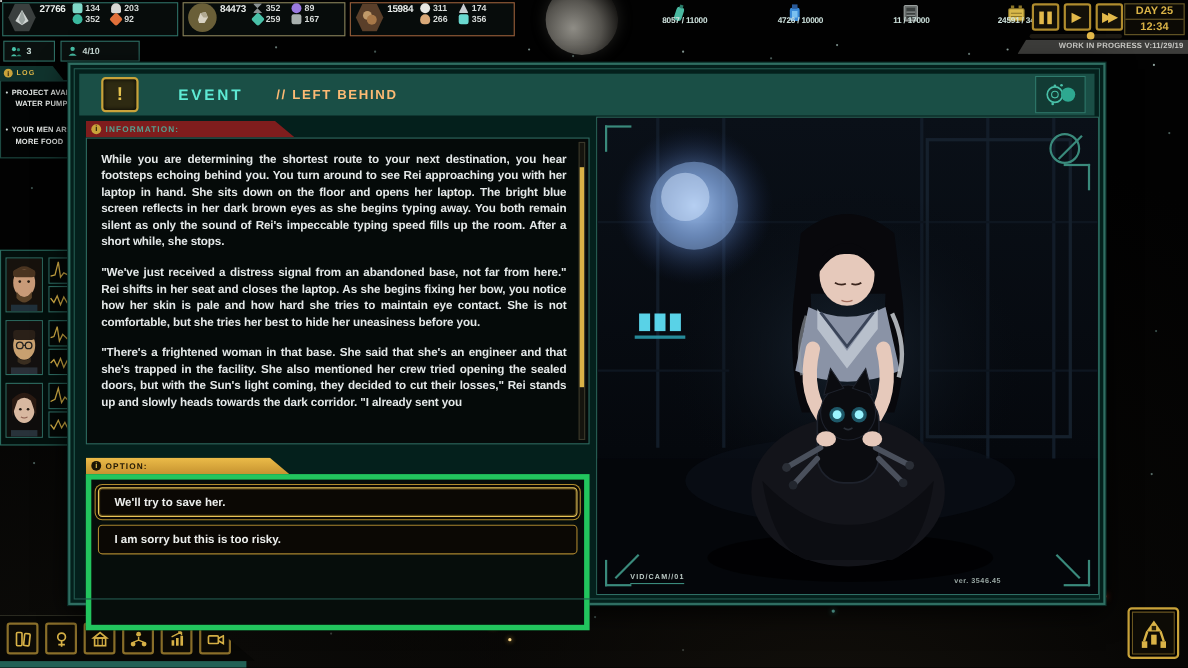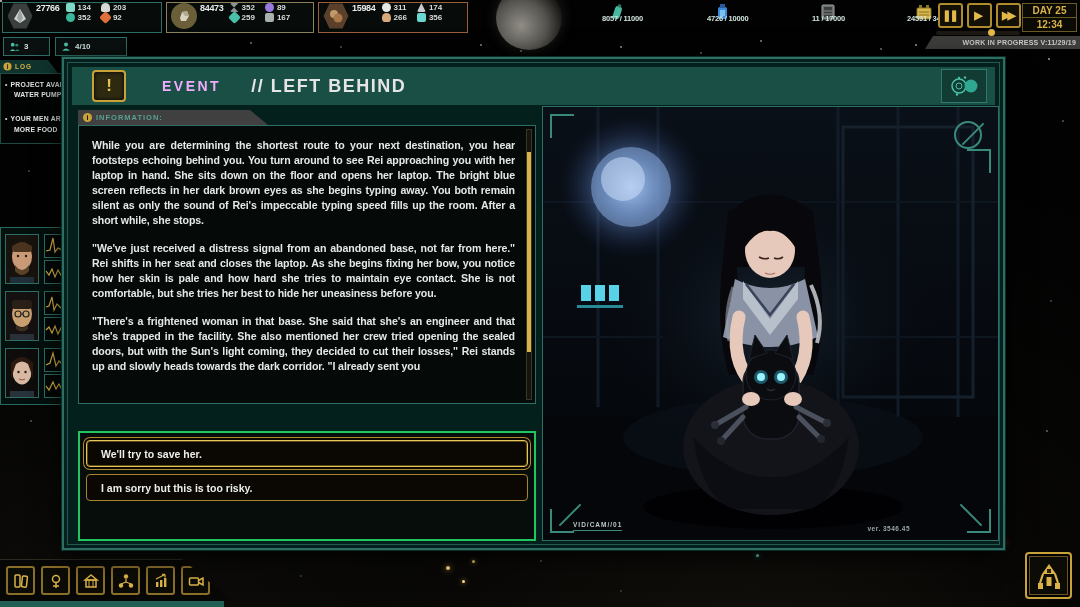--- a/index.html
+++ b/index.html
@@ -68,44 +68,44 @@
   
   #dialog{position:absolute;left:62px;top:57px;width:943px;height:493px;background:#04201c;
     border:2px solid #2f6e62;box-shadow:0 0 0 1px #0a2c26, 0 6px 24px rgba(0,0,0,.85);
     box-sizing:border-box;z-index:5;}
   #dialog:after{content:"";position:absolute;inset:3px;border:1px solid #235a50;pointer-events:none;}
   #dlg-header{position:absolute;left:8px;top:8px;right:8px;height:38px;background:#1a4f46;
     display:flex;align-items:center;z-index:2;}
   #dlg-badge{width:34px;height:32px;margin-left:20px;border:2px solid #c9a33a;border-radius:4px;
     background:#2e2a12;color:#e3c14e;font-size:17px;font-weight:bold;display:flex;align-items:center;
     justify-content:center;box-sizing:border-box;box-shadow:inset 0 0 4px #000;}
-  #dlg-title{color:#f0abfc;font-size:14px;font-weight:bold;letter-spacing:2.5px;margin-left:36px;}
-  #dlg-sub{color:#e5e5e5;font-size:18px;font-weight:bold;letter-spacing:1.5px;margin-left:30px;}
+  #dlg-title{color:#5eead4;font-size:14px;font-weight:bold;letter-spacing:2.5px;margin-left:36px;}
+  #dlg-sub{color:#fdba74;font-size:12px;font-weight:bold;letter-spacing:1.5px;margin-left:30px;}
   #dlg-cam{margin-left:auto;margin-right:8px;width:44px;height:32px;border:1px solid #2f7a6c;
     background:#123b34;display:flex;align-items:center;justify-content:center;}
   .sec-tab{position:absolute;height:15px;display:flex;align-items:center;z-index:2;}
   .sec-tab .i-circ{width:9px;height:9px;border-radius:50%;font-size:7px;font-weight:bold;
     display:flex;align-items:center;justify-content:center;margin:0 4px 0 5px;flex:none;}
-  #info-tab{left:14px;top:51px;width:190px;background:#404040;
+  #info-tab{left:14px;top:51px;width:190px;background:#7f1d1d;
     clip-path:polygon(0 0,172px 0,190px 100%,0 100%);}
   #info-tab .i-circ{background:#c9a33a;color:#1a1405;}
   #info-tab b{color:#57a090;font-size:7.5px;letter-spacing:1px;}
   #info-box{position:absolute;left:14px;top:66px;width:458px;height:279px;background:#050a09;
     border:1px solid #2e6e64;box-sizing:border-box;padding:12px 20px 10px 13px;overflow:hidden;}
   #info-box p{margin:0 0 13px 0;color:#e4e8e8;font-size:10.6px;line-height:1.42;font-weight:bold;
     text-align:justify;letter-spacing:-0.1px;}
   #scrollbar{position:absolute;right:3px;top:3px;width:6px;height:271px;background:#15140e;
     border:1px solid #3a382a;box-sizing:border-box;}
   #scrollbar .thumb{position:absolute;left:0;right:0;top:22px;height:200px;background:#d9b347;}
   #opt-tab{left:14px;top:357px;width:185px;background:linear-gradient(#ecbc49,#c69330);
     clip-path:polygon(0 0,167px 0,185px 100%,0 100%);}
   #opt-tab .i-circ{background:#1a1405;color:#e3c14e;}
   #opt-tab b{color:#241a06;font-size:7.5px;letter-spacing:1px;}
-  #opt-box{position:absolute;left:14px;top:372px;width:458px;height:110px;background:#060d0b;
-    border:2px solid #22c55e;box-sizing:border-box;padding:7px 6px;}
+  #opt-box{position:absolute;left:14px;top:372px;width:458px;height:142px;background:#060d0b;
+    border:5px solid #22c55e;box-sizing:border-box;padding:7px 6px;}
   .opt-btn{position:relative;width:100%;height:27px;background:#0b0804;border:1px solid #a8842e;
     border-radius:4px;box-sizing:border-box;display:flex;align-items:center;margin-bottom:7px;
     color:#eceeec;font-size:10.5px;font-weight:bold;padding-left:14px;}
   .opt-btn.sel{border:1px solid #e8c55a;box-shadow:0 0 0 2px #0b0804,0 0 0 3px #b08c2e, inset 0 0 0 1px #5a4716;}
   
   #img-panel{position:absolute;left:478px;top:47px;width:457px;height:435px;background:#000;
     border:1px solid #2e6e64;box-sizing:border-box;overflow:hidden;}
   .corner{position:absolute;width:22px;height:22px;z-index:3;}
   .corner.tl{left:7px;top:7px;border-left:2px solid #3a8a7c;border-top:2px solid #3a8a7c;}
   .corner.tr{right:7px;top:7px;border-right:2px solid #3a8a7c;border-top:2px solid #3a8a7c;}
@@ -416,20 +416,24 @@
   </div>
   <div id="info-box">
     <p>While you are determining the shortest route to your next destination, you hear footsteps echoing behind you. You turn around to see Rei approaching you with her laptop in hand. She sits down on the floor and opens her laptop. The bright blue screen reflects in her dark brown eyes as she begins typing away. You both remain silent as only the sound of Rei's impeccable typing speed fills up the room. After a short while, she stops.</p>
     <p>"We've just received a distress signal from an abandoned base, not far from here." Rei shifts in her seat and closes the laptop. As she begins fixing her bow, you notice how her skin is pale and how hard she tries to maintain eye contact. She is not comfortable, but she tries her best to hide her uneasiness before you.</p>
     <p>"There's a frightened woman in that base. She said that she's an engineer and that she's trapped in the facility. She also mentioned her crew tried opening the sealed doors, but with the Sun's light coming, they decided to cut their losses," Rei stands up and slowly heads towards the dark corridor. "I already sent you</p>
     <div id="scrollbar">
         <div class="thumb"></div>
       </div>
   </div>
 
+  <div class="sec-tab" id="opt-tab">
+    <span class="i-circ">i</span>
+    <b>OPTION:</b>
+  </div>
   <div id="opt-box">
     <div class="opt-btn sel">We'll try to save her.</div>
     <div class="opt-btn">I am sorry but this is too risky.</div>
   </div>
 
   <div id="img-panel">
     <svg width="455" height="433" viewBox="0 0 455 433">
       <defs>
         <radialGradient id="planet" cx="50%" cy="50%" r="50%">
           <stop offset="0%" stop-color="#b8d4f8" stop-opacity="0.95"></stop>

